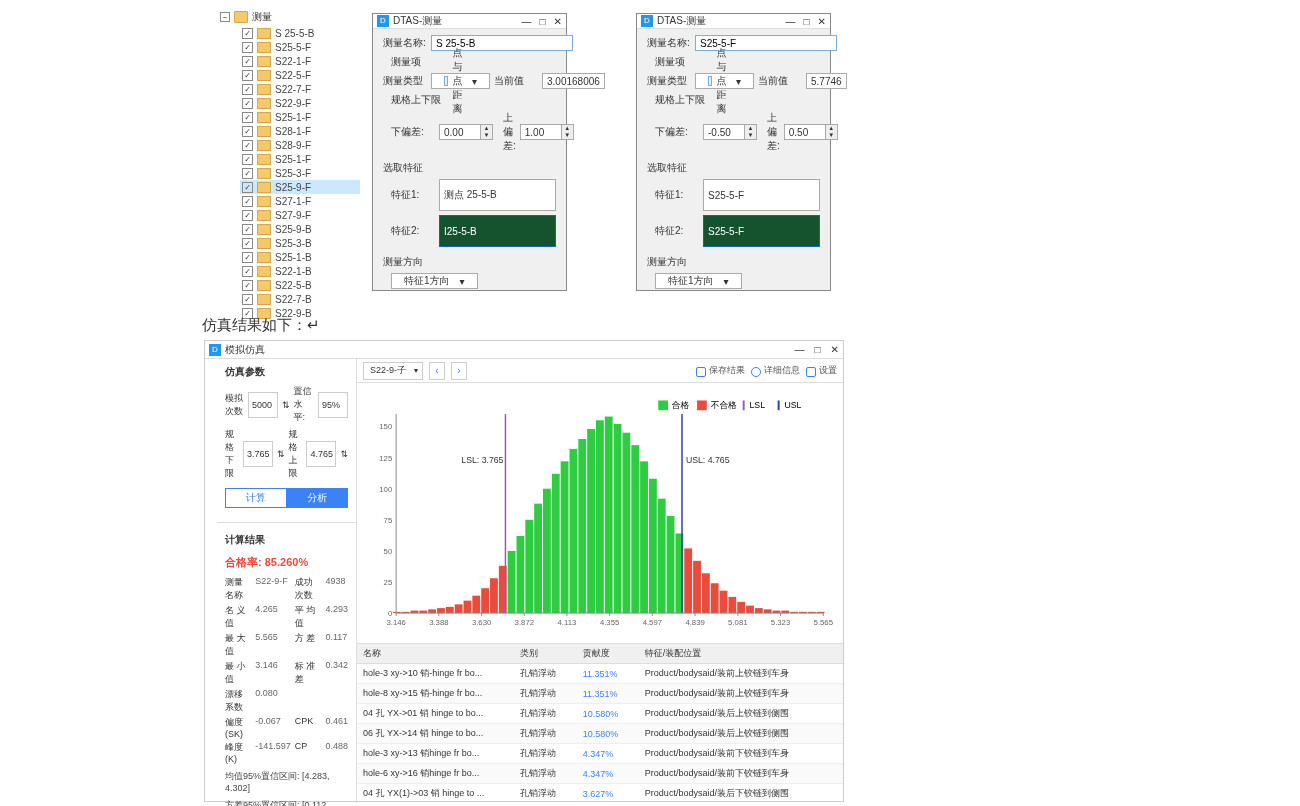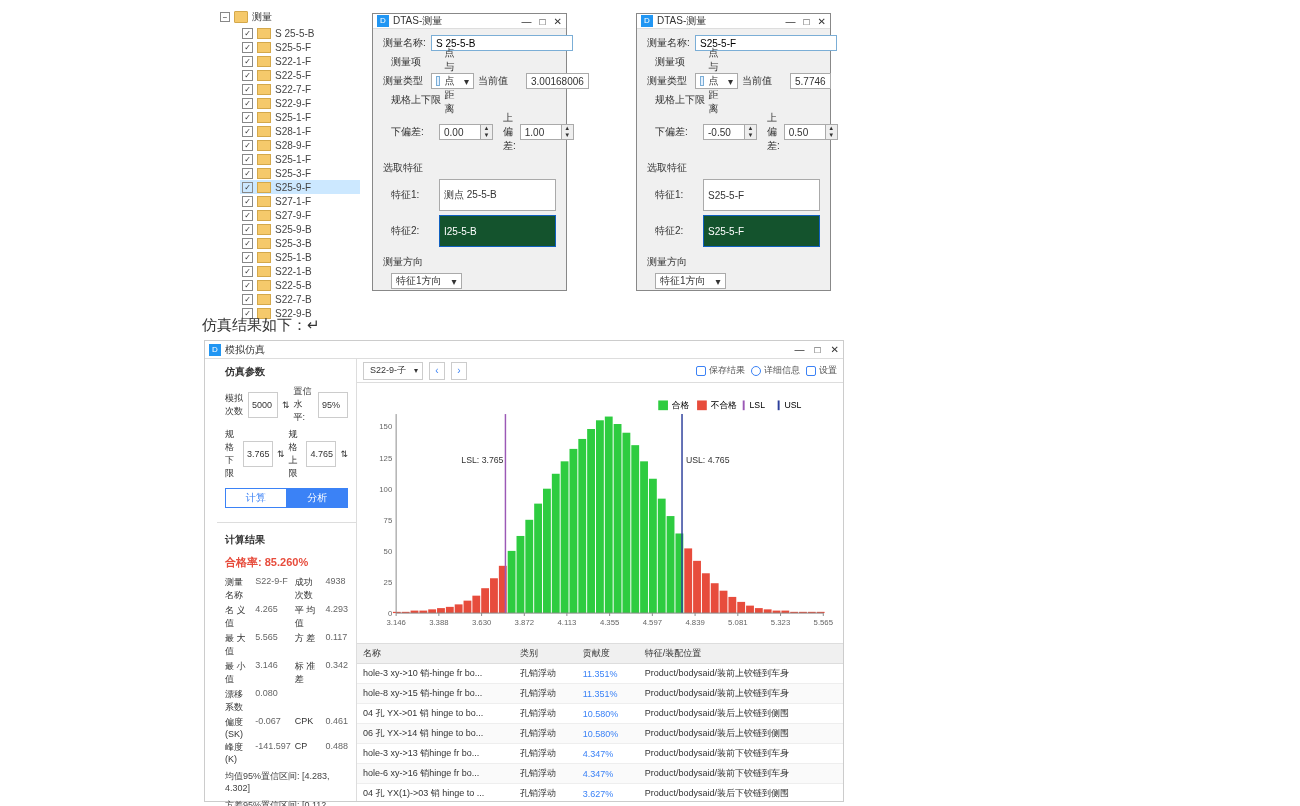--- a/index.html
+++ b/index.html
@@ -22,21 +22,21 @@
 .dialog { position: absolute; width: 195px; background: #f0f0f0; border: 1px solid #888; display: flex; flex-direction: column; }
 .dlg-title { height: 22px; background: #fff; border-bottom: 1px solid #ddd; display: flex; align-items: center; padding: 0 4px; gap: 4px; }
 .dlg-title .app-ico { width: 12px; height: 12px; background: #2196f3; font-size:8px; color:#fff; text-align:center; line-height:12px; }
 .dlg-title .caption { flex: 1; }
 .dlg-title .win-btns { display: flex; gap: 8px; font-size: 10px; }
 .dlg-title .win-btns span { cursor: pointer; }
 .dlg-body { padding: 6px 10px; display: flex; flex-direction: column; gap: 4px; }
 .dlg-row { display: flex; align-items: center; gap: 4px; }
 .dlg-row label { min-width: 44px; }
 .dlg-row input[type=text] { flex:1; height: 16px; border: 1px solid #7baed6; padding: 0 4px; font-size: 10px; }
-.dlg-row .select { height: 16px; border: 1px solid #aaa; background: #fff; display: flex; align-items: center; padding: 0 4px; gap: 4px; }
+.dlg-row .select { height: 16px; border: 1px solid #aaa; background: #fff; display: flex; align-items: center; padding: 0 12px; gap: 4px; }
 .dlg-row .select .ico2 { width:10px; height:10px; background:#e3f0ff; border:1px solid #7baed6; }
 .dlg-row .readonly { border: 1px solid #aaa; background:#fff; padding:0 4px; height:16px; display:flex; align-items:center; }
 .spin { display:flex; align-items:center; border:1px solid #aaa; background:#fff; height:16px; }
 .spin .val { width:40px; padding:0 4px; }
 .spin .btns { display:flex; flex-direction:column; }
 .spin .btns span { font-size:6px; height:7px; line-height:7px; width:12px; text-align:center; border-left:1px solid #aaa; background:#eee; cursor:pointer; }
 .dlg-group { margin-top:4px; }
 .feat-val { flex:1; height:32px; border:1px solid #aaa; padding:0 4px; background:#fff; display:flex; align-items:center; }
 .feat-val.blue { background:#14532d; color:#fff; border-color:#1060c0; }
 .dlg-footer { margin-top:auto; padding:6px; display:flex; justify-content:flex-end; gap:6px; background:#f0f0f0; border-top:1px solid #ddd; }
@@ -62,21 +62,21 @@
 .stat-grid { display:grid; grid-template-columns:auto 1fr auto 1fr; row-gap:2px; column-gap:4px; font-size:9px; }
 .ci { font-size:9px; color:#444; margin-top:2px; }
 .side-sep { border-top:1px solid #ddd; margin:6px -8px; }
 
 .sim-main { flex:1; display:flex; flex-direction:column; min-width:0; }
 .sim-toolbar { height:24px; border-bottom:1px solid #ddd; display:flex; align-items:center; padding:0 6px; gap:6px; }
 .sim-toolbar .sel { border:1px solid #ccc; height:18px; display:flex; align-items:center; padding:0 16px 0 6px; font-size:9px; position:relative; }
 .sim-toolbar .sel::after { content:"▾"; position:absolute; right:4px; font-size:8px; }
 .sim-toolbar .nav { border:1px solid #ccc; width:16px; height:18px; display:flex; align-items:center; justify-content:center; cursor:pointer; color:#3b82f6; }
 .sim-toolbar .spacer { flex:1; }
-.sim-toolbar .tool-btn { display:flex; align-items:center; gap:3px; font-size:9px; color:#555; cursor:pointer; }
+.sim-toolbar .tool-btn { display:flex; align-items:flex-end; gap:3px; font-size:9px; color:#555; cursor:pointer; }
 .sim-toolbar .tool-btn .dot { width:10px; height:10px; border:1px solid #3b82f6; border-radius:2px; }
 
 .chart-wrap { height:260px; padding:6px 10px 0 10px; }
 .chart { width:100%; height:100%; }
 .table-wrap { flex:1; overflow:auto; border-top:1px solid #ddd; }
 .table-wrap table { width:100%; border-collapse:collapse; font-size:9px; }
 .table-wrap th { background:#f0f0f0; padding:3px 6px; text-align:left; font-weight:normal; border-bottom:1px solid #ddd; }
 .table-wrap td { padding:3px 6px; border-bottom:1px solid #eee; }
 .table-wrap td.name { color:#333; max-width:120px; overflow:hidden; text-overflow:ellipsis; white-space:nowrap; }
 .table-wrap td.contrib { color:#3b82f6; }

